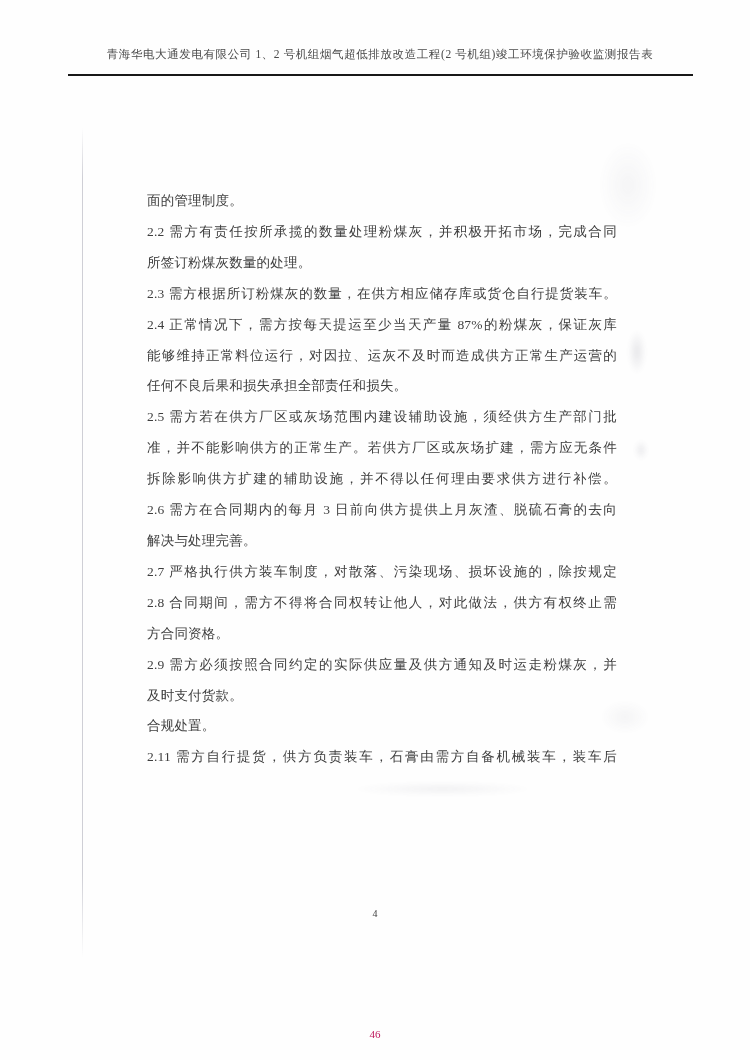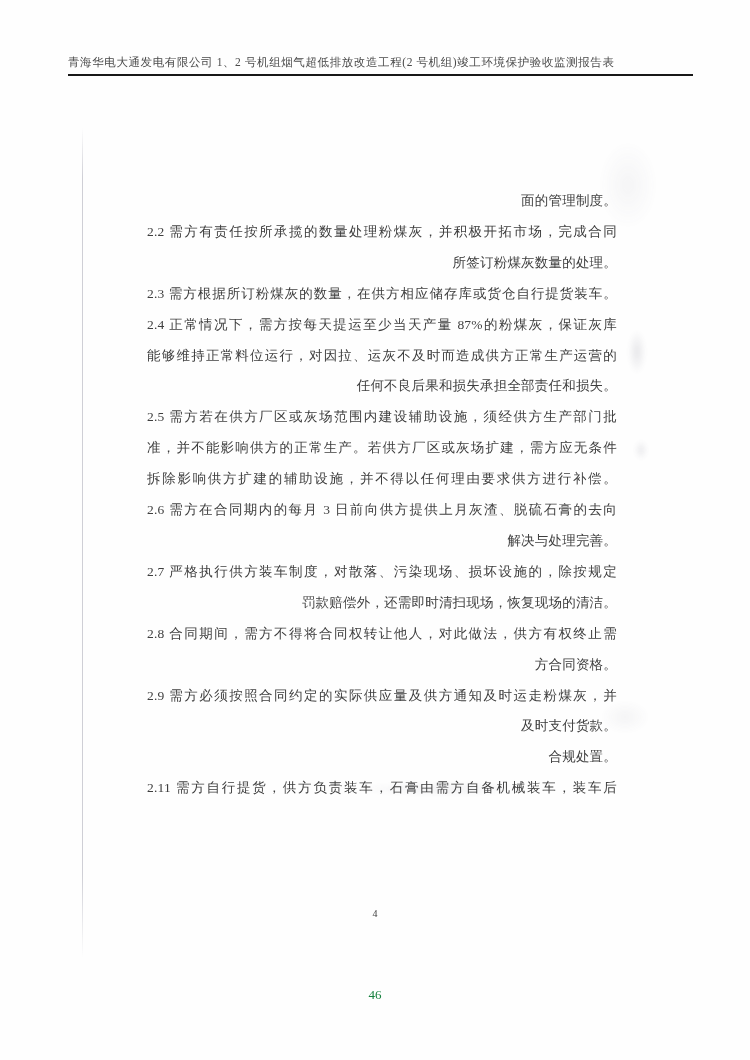--- a/index.html
+++ b/index.html
@@ -11,24 +11,24 @@
   .canvas {
     position: relative;
     width: 750px;
     height: 1060px;
     background: #fefefe;
     overflow: hidden;
   }
   
   .header-title {
     position: absolute;
-    top: 55px;
+    top: 47px;
     left: 68px;
     width: 624px;
-    text-align: left;
+    text-align: center;
     font-size: 11.5px;
     letter-spacing: 0.6px;
     color: #4a4a4a;
     white-space: nowrap;
   }
   .header-rule {
     position: absolute;
     top: 74px;
     left: 68px;
     width: 625px;
@@ -55,44 +55,44 @@
     top: 186px;
     left: 147px;
     width: 470px;
     font-size: 13.5px;
     line-height: 30.9px;
     letter-spacing: 0.2px;
     color: #3e3e3e;
   }
   .body-text .line {
     white-space: normal;
-    text-align: right;
+    text-align: left;
   }
   .body-text .line.j {
     text-align: justify;
     text-align-last: justify;
   }
   
   .inner-page-number {
     position: absolute;
     top: 908px;
     left: 340px;
     width: 70px;
     text-align: center;
     font-size: 10px;
     color: #3e3e3e;
   }
   .outer-page-number {
     position: absolute;
-    top: 987px;
+    top: 1028px;
     left: 325px;
     width: 100px;
     text-align: center;
-    font-size: 13px;
-    color: #15803d;
+    font-size: 11px;
+    color: #be185d;
   }
   
   .artifact {
     position: absolute;
     pointer-events: none;
     filter: blur(2px);
   }
   .a1 { top: 140px; left: 598px; width: 60px; height: 90px; opacity: 0.05;
         background: radial-gradient(closest-side, #55556a, transparent); }
   .a2 { top: 330px; left: 628px; width: 18px; height: 44px; opacity: 0.12;
@@ -122,21 +122,20 @@
       <div class="line j">2.3 需方根据所订粉煤灰的数量，在供方相应储存库或货仓自行提货装车。</div>
       <div class="line j">2.4 正常情况下，需方按每天提运至少当天产量 87%的粉煤灰，保证灰库</div>
       <div class="line j">能够维持正常料位运行，对因拉、运灰不及时而造成供方正常生产运营的</div>
       <div class="line">任何不良后果和损失承担全部责任和损失。</div>
       <div class="line j">2.5 需方若在供方厂区或灰场范围内建设辅助设施，须经供方生产部门批</div>
       <div class="line j">准，并不能影响供方的正常生产。若供方厂区或灰场扩建，需方应无条件</div>
       <div class="line j">拆除影响供方扩建的辅助设施，并不得以任何理由要求供方进行补偿。</div>
       <div class="line j">2.6 需方在合同期内的每月 3 日前向供方提供上月灰渣、脱硫石膏的去向</div>
       <div class="line">解决与处理完善。</div>
       <div class="line j">2.7 严格执行供方装车制度，对散落、污染现场、损坏设施的，除按规定</div>
-      <div class="line">罚款赔偿外，还需即时清扫现场，恢复现场的清洁。</div>
       <div class="line j">2.8 合同期间，需方不得将合同权转让他人，对此做法，供方有权终止需</div>
       <div class="line">方合同资格。</div>
       <div class="line j">2.9 需方必须按照合同约定的实际供应量及供方通知及时运走粉煤灰，并</div>
       <div class="line">及时支付货款。</div>
       <div class="line">合规处置。</div>
       <div class="line j">2.11 需方自行提货，供方负责装车，石膏由需方自备机械装车，装车后</div>
     </div>
 
   <div class="inner-page-number">4</div>
 

